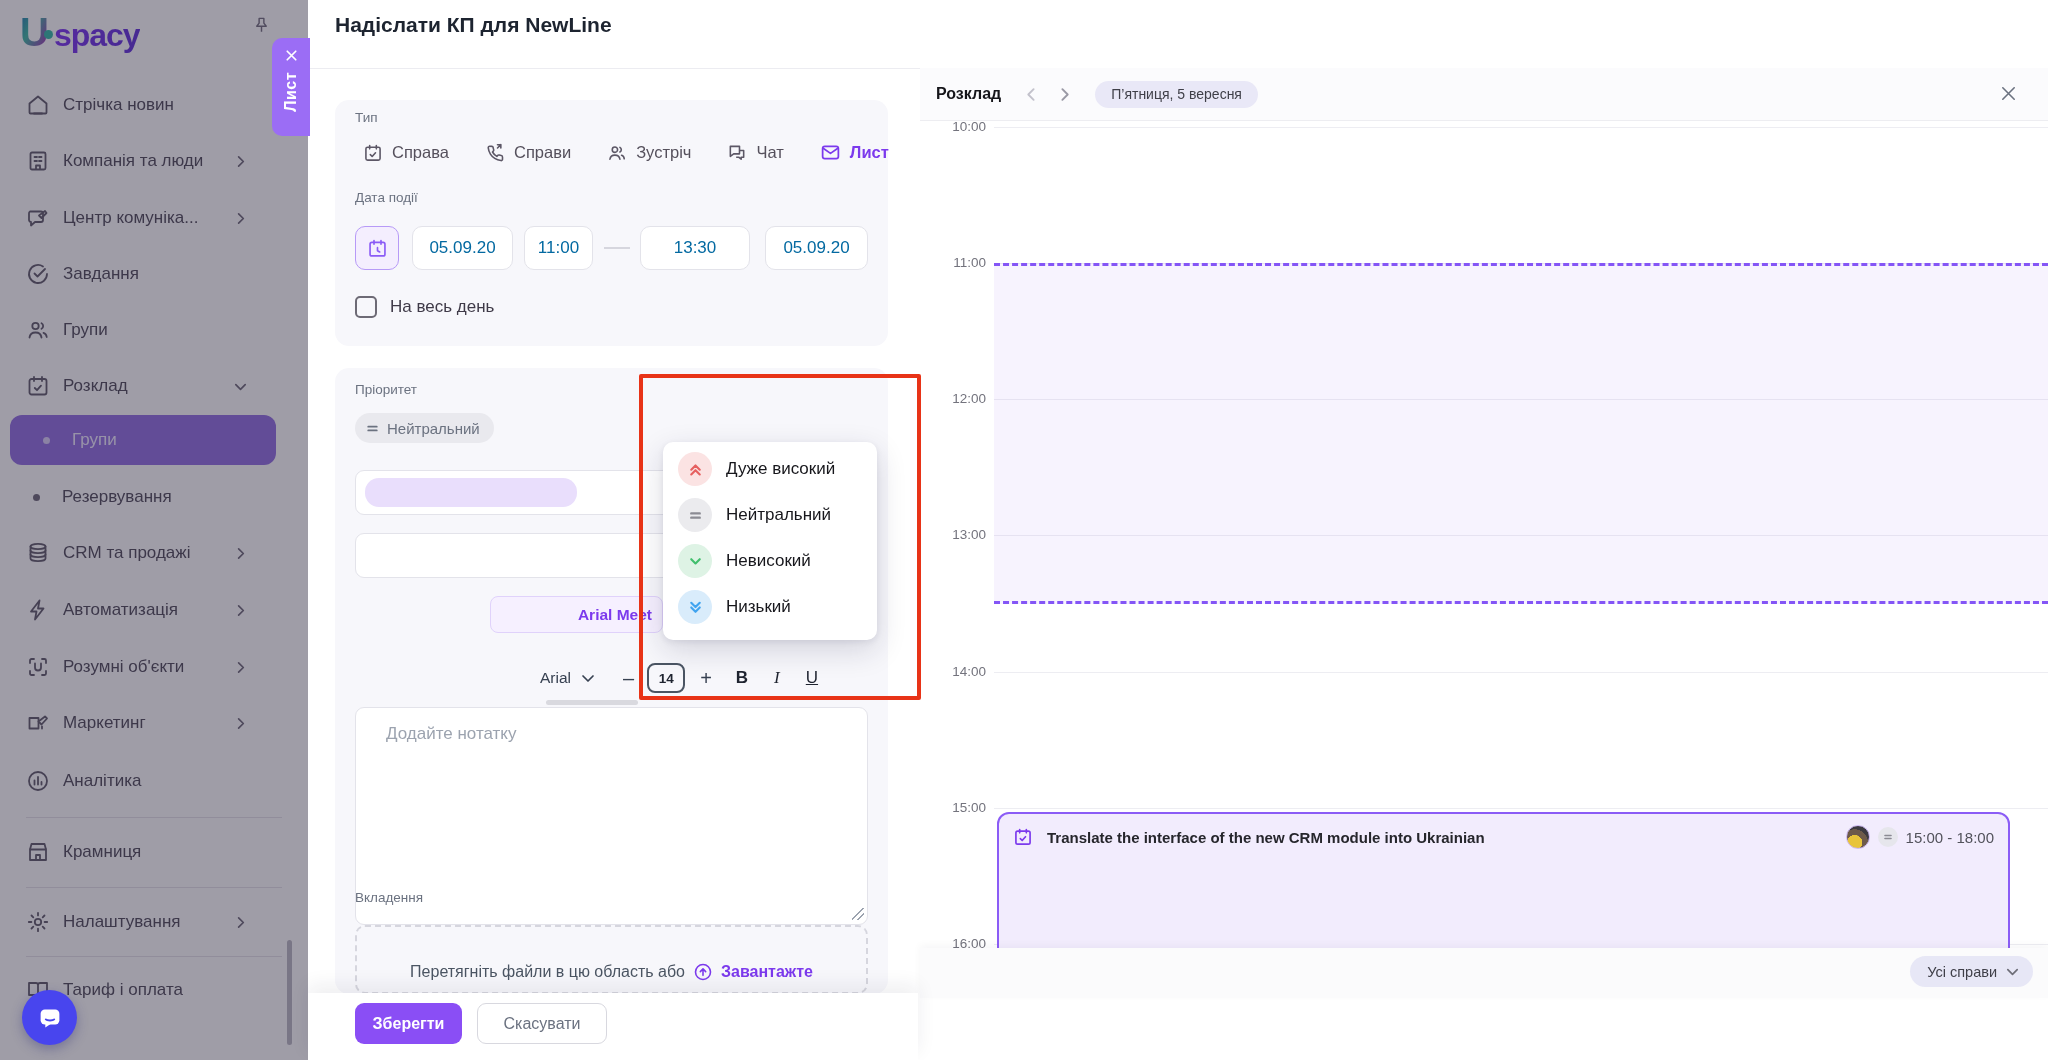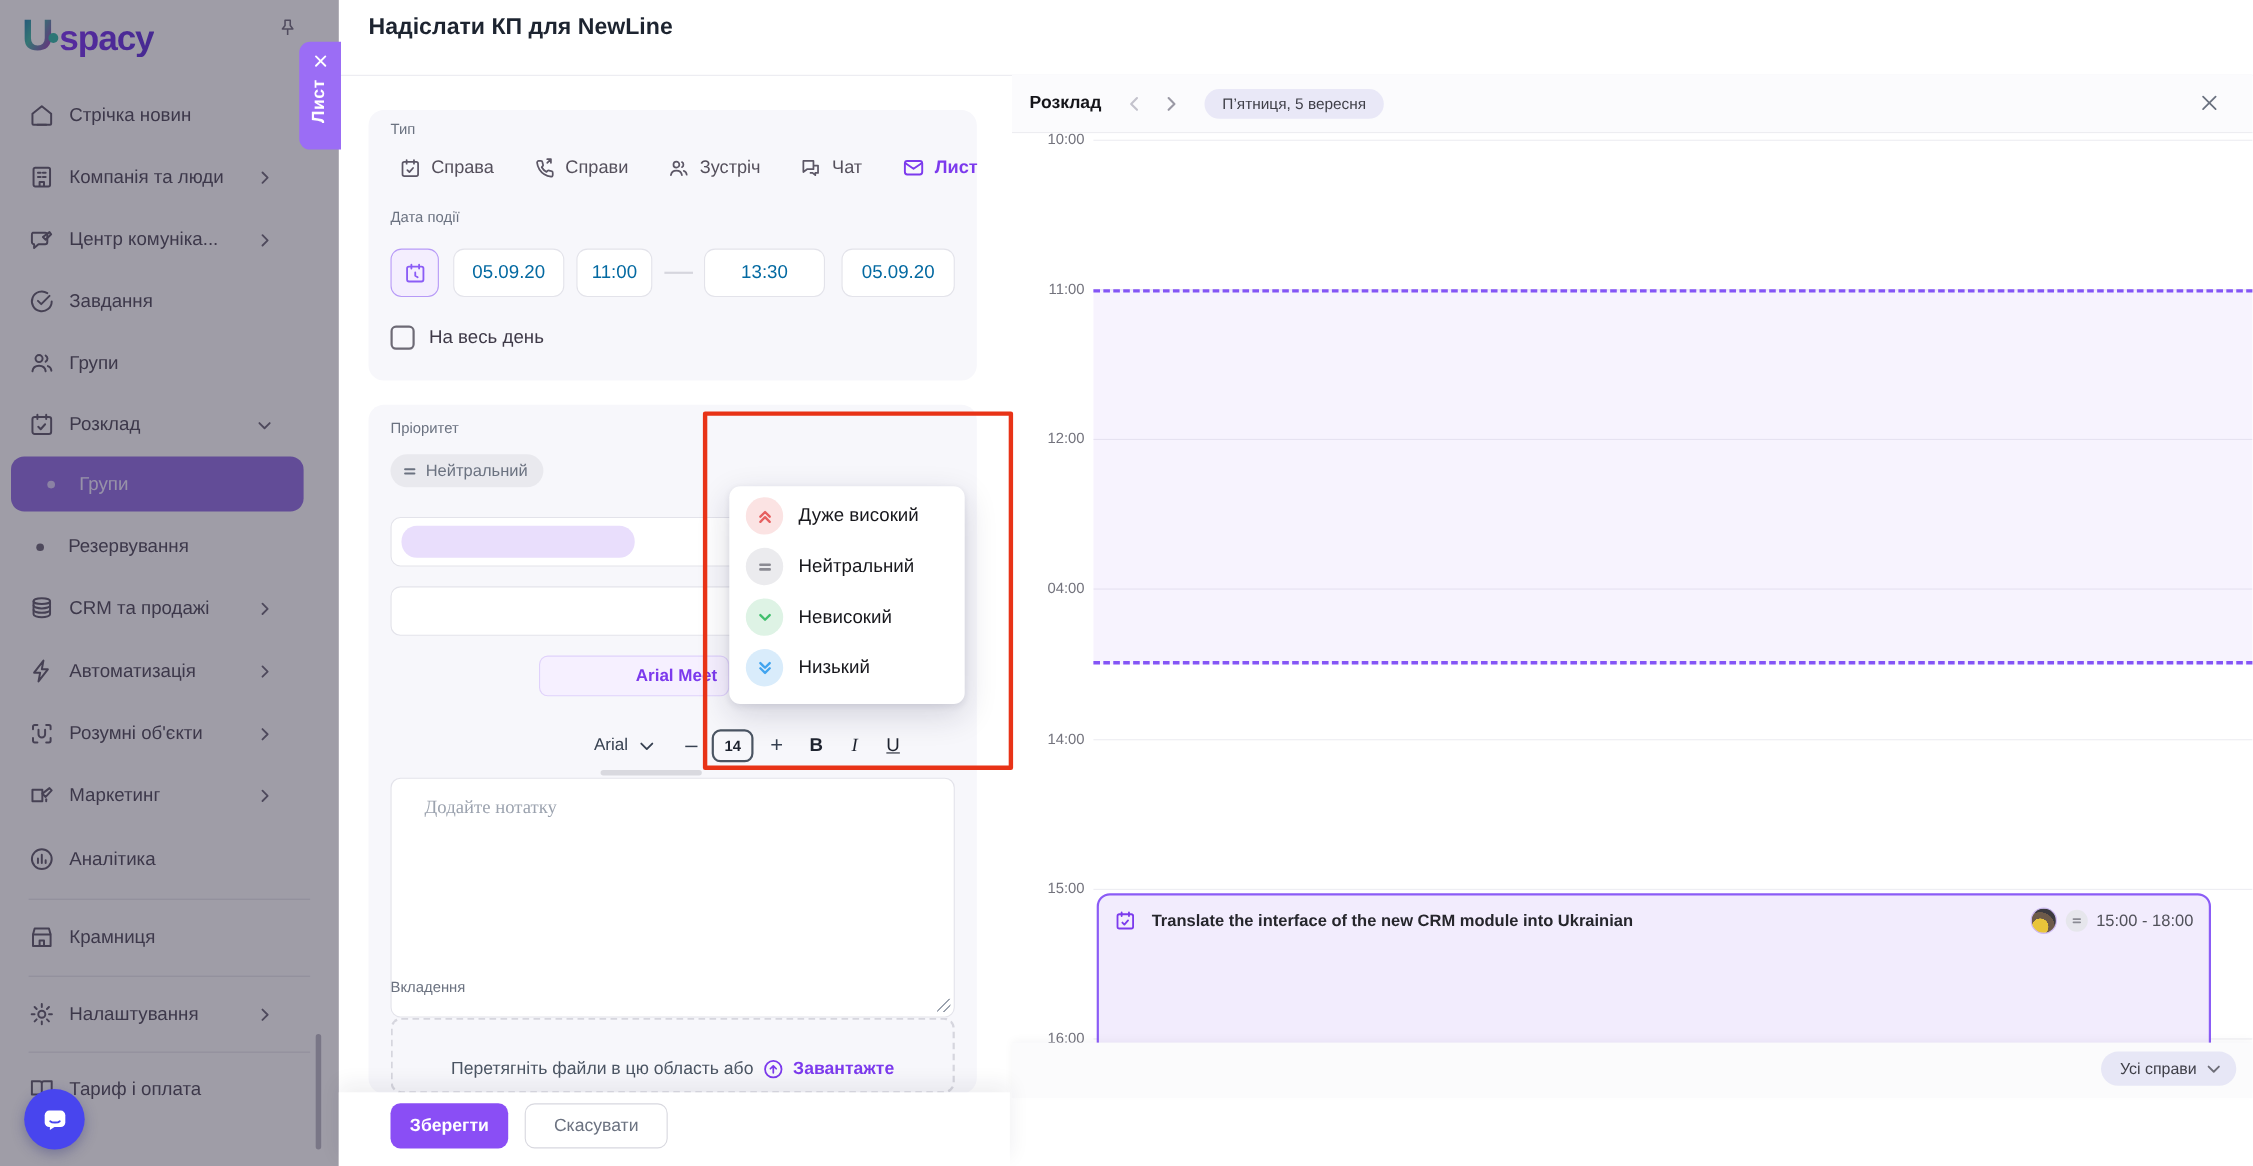--- a/index.html
+++ b/index.html
@@ -69,21 +69,21 @@
   .tb-font { font-size:15.5px; color:#374151; }
   .tb-chev { margin-left:9px; color:#374151; }
   .tb-minus { font-size:20px; margin-left:27px; color:#374151; }
   .tb-size { margin-left:13px; width:38px; height:30px; border:2px solid #4b5563; border-radius:8px; font-size:13.5px; font-weight:600; }
   .tb-plus { font-size:20px; margin-left:15px; color:#374151; }
   .tb-b { margin-left:24px; font-size:17px; font-weight:bold; }
   .tb-i { margin-left:26px; font-size:17px; font-style:italic; font-family:"Liberation Serif",serif; }
   .tb-u { margin-left:26px; font-size:17px; text-decoration:underline; }
   .tb-scroll { position:absolute; left:546px; top:700px; width:92px; height:5px; border-radius:3px; background:#d9d9df; }
 
-  .note { position:absolute; left:355px; top:707px; width:513px; height:218px; background:#fff; border:1px solid #e3e3ea; border-radius:9px; resize:none; padding:16px 16px 0 30px; font-family:Liberation Serif, serif; font-size:17px; color:#701a75; }
+  .note { position:absolute; left:355px; top:707px; width:513px; height:218px; background:#fff; border:1px solid #e3e3ea; border-radius:9px; resize:none; padding:16px 16px 0 30px; font-family:Liberation Sans, sans-serif; font-size:17px; color:#701a75; }
   .note::placeholder { color:#9ca3af; }
   .resize-h { position:absolute; left:852px; top:908px; width:12px; height:12px; pointer-events:none;
     background:linear-gradient(135deg,transparent 45%,#9ca3af 45%,#9ca3af 52%,transparent 52%,transparent 70%,#9ca3af 70%,#9ca3af 77%,transparent 77%); }
 
   .dropzone { position:absolute; left:355px; top:925px; width:513px; height:69px; border:2px dashed #d6d6de; border-radius:10px; }
   .drop-row { position:absolute; left:355px; top:962px; width:513px; display:flex; align-items:center; justify-content:center; gap:8px; font-size:16px; color:#4b5563; }
   .drop-row .upl { color:#7c3aed; font-weight:600; cursor:pointer; }
   .drop-row .cicon { color:#7c3aed; display:flex; }
 
   
@@ -531,21 +531,21 @@
         <div class="gline" style="top:142px"></div>
         <div class="gline" style="top:278px"></div>
         <div class="gline" style="top:414px"></div>
         <div class="gline" style="top:551px"></div>
         <div class="gline" style="top:687px"></div>
         <div class="gline" style="top:823px"></div>
 
         <div class="tlabel" style="top:-2px">10:00</div>
         <div class="tlabel" style="top:134px">11:00</div>
         <div class="tlabel" style="top:270px">12:00</div>
-        <div class="tlabel" style="top:406px">04:00</div>
+        <div class="tlabel" style="top:406px">13:00</div>
         <div class="tlabel" style="top:543px">14:00</div>
         <div class="tlabel" style="top:679px">15:00</div>
         <div class="tlabel" style="top:815px">16:00</div>
 
         <div class="hl" style="top:142px; height:341px;"></div>
 
         <div class="event" style="top:691px; height:240px;">
           <div class="ev-row">
             <span class="ev-cal">
                 <svg width="20" height="20" viewBox="0 0 24 24" fill="none" stroke="currentColor" stroke-width="2" stroke-linecap="round" stroke-linejoin="round">

